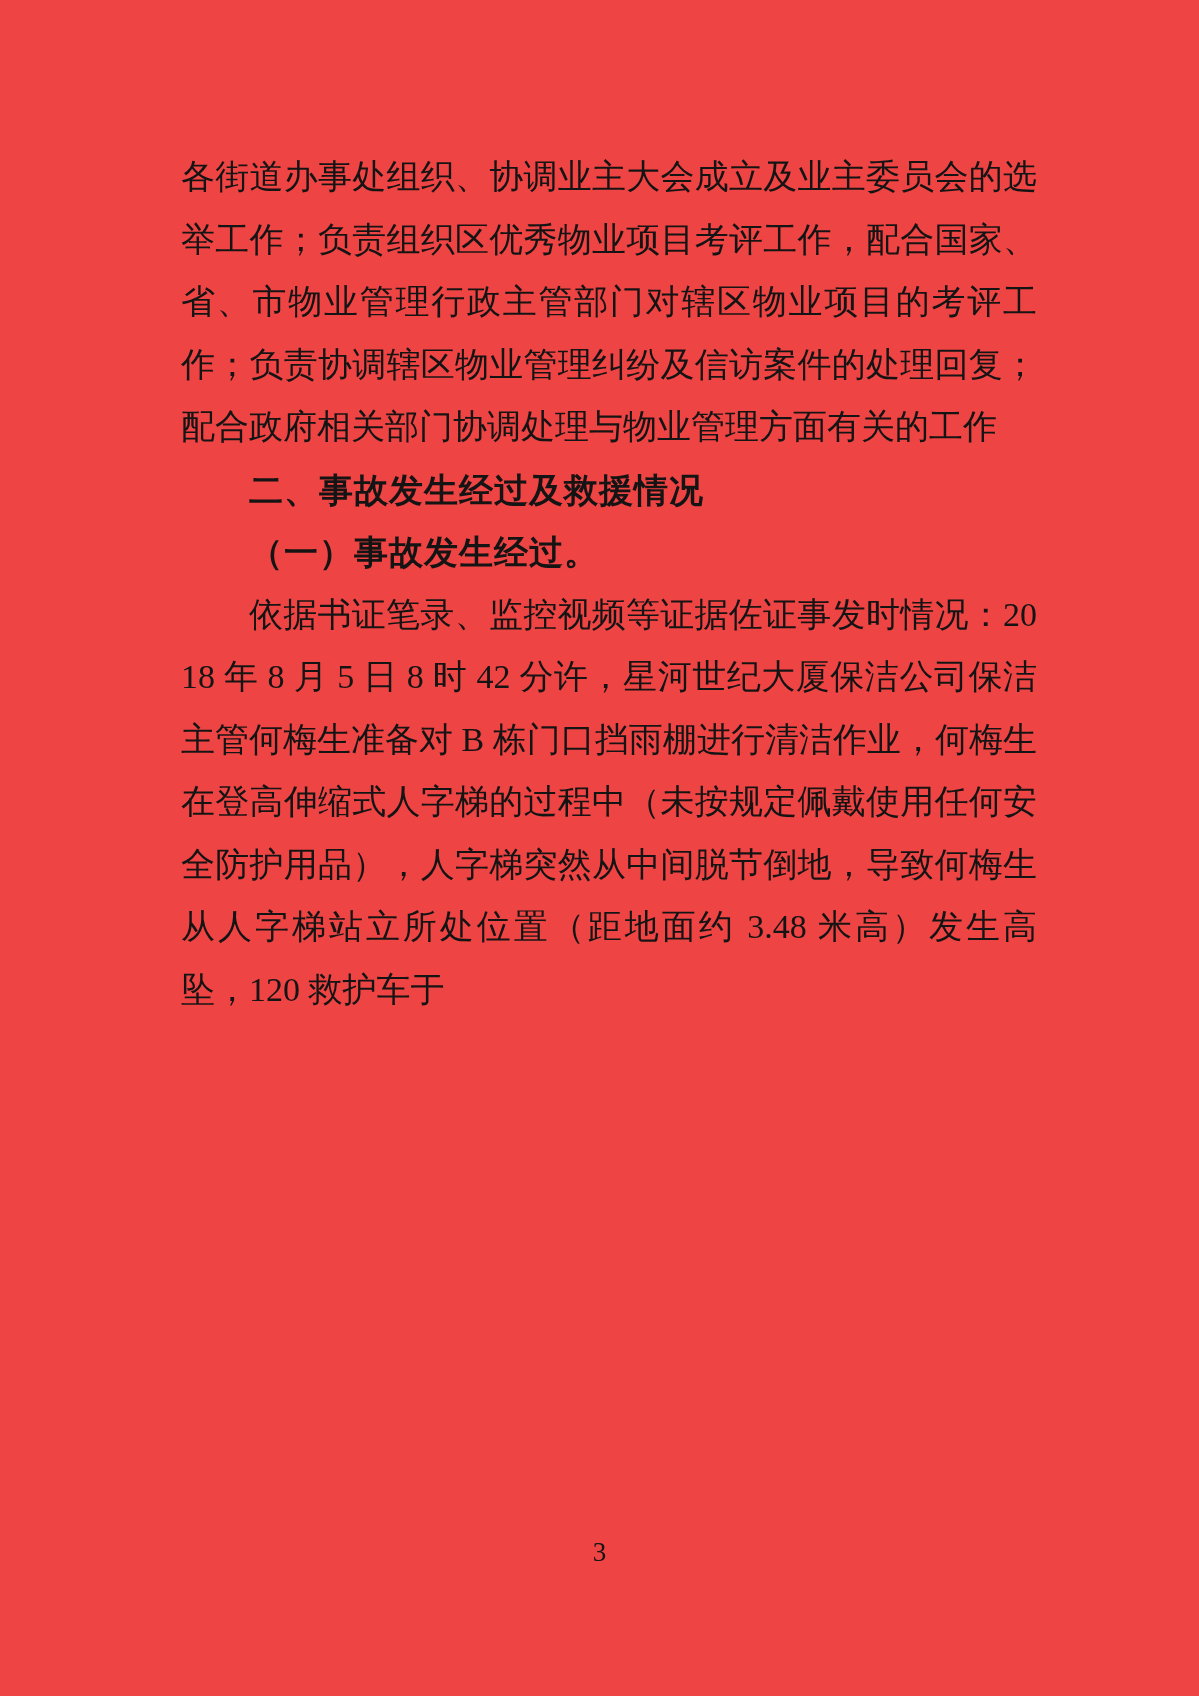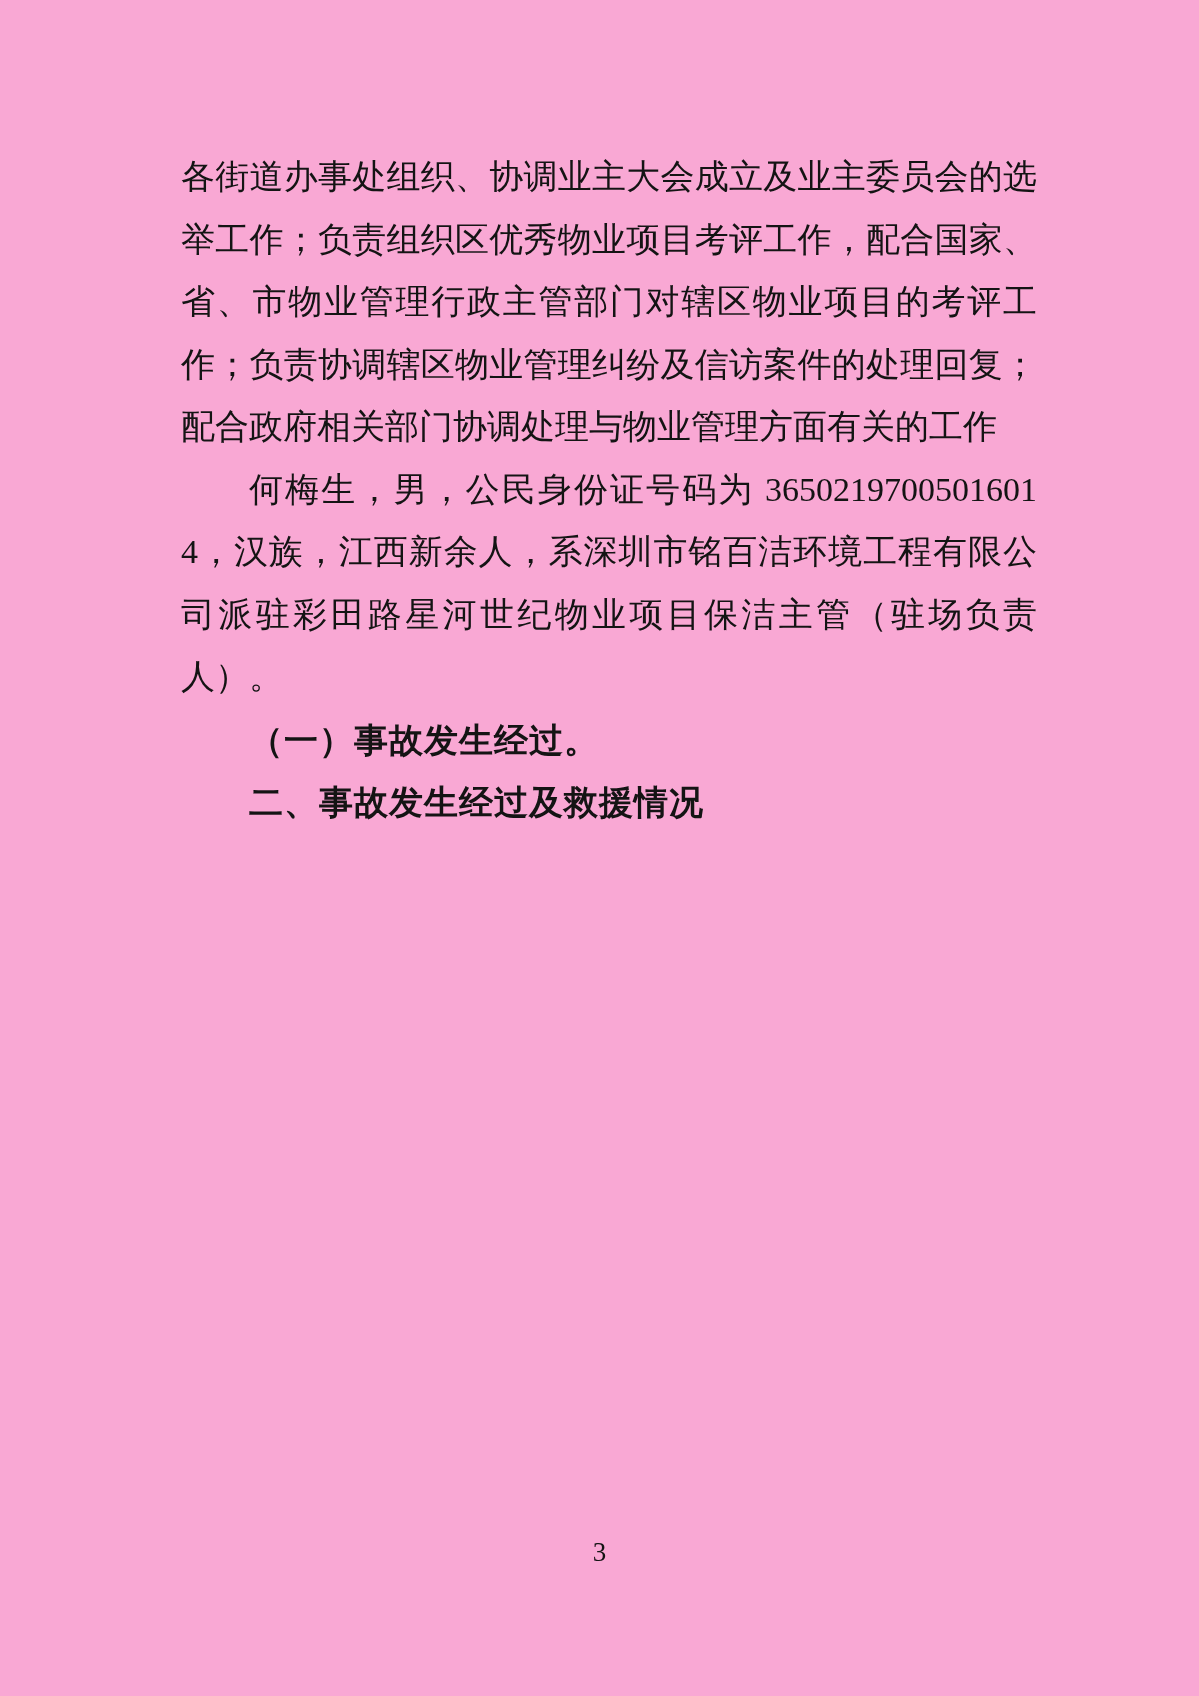--- a/index.html
+++ b/index.html
@@ -2,21 +2,21 @@
 <html><head>
 <meta charset="utf-8">
 <style>
   * { margin: 0; padding: 0; box-sizing: border-box; }
   html, body { background: #e8e8e8; }
   .page {
     position: relative;
     width: 1199px;
     height: 1696px;
     margin: 0 auto;
-    background: #f9a8d4;
+    background: #ef4444;
     font-family: "Liberation Serif", "DejaVu Serif", serif;
     color: #141414;
     overflow: hidden;
   }
   .content {
     position: absolute;
     left: 181px;
     top: 146px;
     width: 856px;
   }
@@ -44,18 +44,18 @@
     font-family: "Liberation Serif", "DejaVu Serif", serif;
     color: #141414;
   }
 </style>
 </head>
 <body>
 
 <div class="page">
   <div class="content">
     <p class="para no-indent">各街道办事处组织、协调业主大会成立及业主委员会的选举工作；负责组织区优秀物业项目考评工作，配合国家、省、市物业管理行政主管部门对辖区物业项目的考评工作；负责协调辖区物业管理纠纷及信访案件的处理回复；配合政府相关部门协调处理与物业管理方面有关的工作</p>
-    <p class="para">何梅生，男，公民身份证号码为 36502197005016014，汉族，江西新余人，系深圳市铭百洁环境工程有限公司派驻彩田路星河世纪物业项目保洁主管（驻场负责人）。</p>
+    <p class="para heading">二、事故发生经过及救援情况</p>
     <p class="para heading">（一）事故发生经过。</p>
-    <p class="para heading">二、事故发生经过及救援情况</p>
+    <p class="para">依据书证笔录、监控视频等证据佐证事发时情况：2018 年 8 月 5 日 8 时 42 分许，星河世纪大厦保洁公司保洁主管何梅生准备对 B 栋门口挡雨棚进行清洁作业，何梅生在登高伸缩式人字梯的过程中（未按规定佩戴使用任何安全防护用品），人字梯突然从中间脱节倒地，导致何梅生从人字梯站立所处位置（距地面约 3.48 米高）发生高坠，120 救护车于</p>
   </div>
   <div class="page-number">3</div>
 </div>
 
 </body></html>

